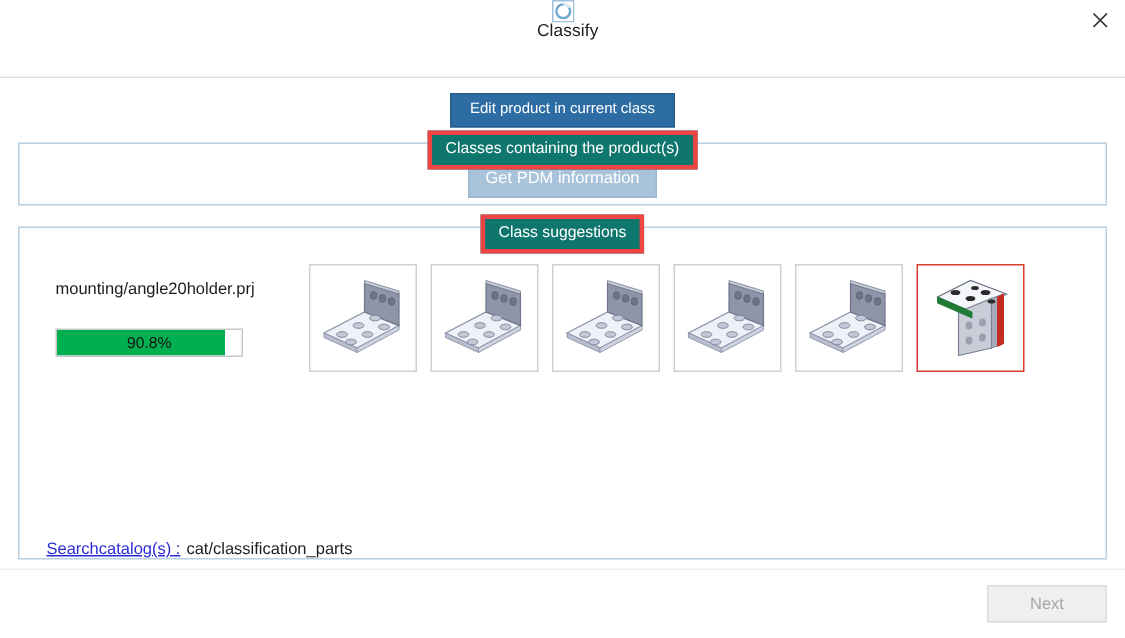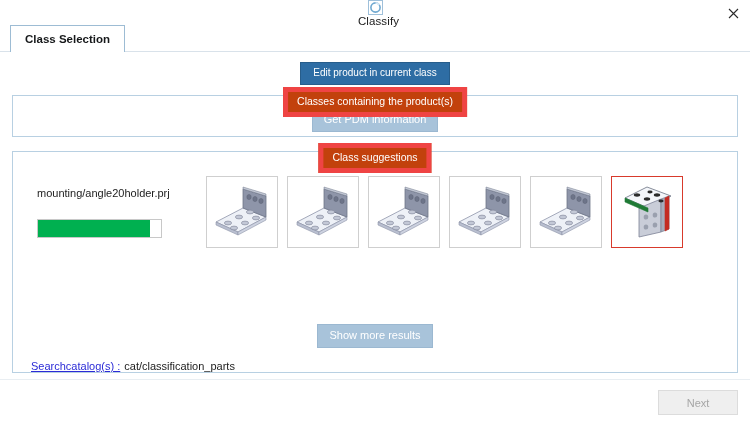--- a/index.html
+++ b/index.html
@@ -152,26 +152,26 @@
     border: 1px solid #b8d0e2;
     margin: 0 12px;
     background: #ffffff;
     box-sizing: border-box;
   }
   .group-legend {
     position: absolute;
     top: -9px;
     left: 50%;
     transform: translateX(-50%);
-    background: #c2410c;
+    background: #0f766e;
     color: #ffffff;
     font-size: 10.5px;
     line-height: 1;
     padding: 4px 9px 5px 9px;
-    border: 5px solid #ef4444;
+    border: 3px solid #ef4444;
     white-space: nowrap;
   }
 
   .gb-classes {
     height: 42px;
   }
   .gb-classes .inner {
     height: 100%;
     display: flex;
     align-items: center;
@@ -322,23 +322,20 @@
   </span>
   <span class="title-text">Classify</span>
   <span class="close-btn">
     <svg width="11" height="11" viewBox="0 0 11 11">
       <path d="M1 1 L10 10 M10 1 L1 10" stroke="#2b2b2b" stroke-width="1.1" fill="none"></path>
     </svg>
   </span>
 </div>
 
 <div class="tabstrip">
-  <div class="tab active">
-    <span>Class Selection</span>
-  </div>
 </div>
 
 <div class="page">
 
   <div class="edit-row">
     <div class="btn-primary">
       <span>Edit product in current class</span>
     </div>
   </div>
 
@@ -353,20 +350,21 @@
 
   <div class="groupbox gb-suggest">
     <div class="group-legend">Class suggestions</div>
 
     <div class="suggest-body">
 
       <div class="left-col">
         <div class="prj-name">mounting/angle20holder.prj</div>
         <div class="progress-outer">
           <div class="progress-fill" style="width: 90.8%;"></div>
+          <div class="progress-label">90.8%</div>
         </div>
       </div>
 
       <div class="thumb-row">
 
         <div class="thumb">
           <svg width="60" height="56" viewBox="0 0 60 56">
             <polygon points="4,38 26,48 54,33 31,24" fill="#eef1f7" stroke="#8d93a8" stroke-width="0.8"></polygon>
             <polygon points="4,38 26,48 26,51 4,41" fill="#b9bfd0" stroke="#8d93a8" stroke-width="0.6"></polygon>
             <polygon points="26,48 54,33 54,36 26,51" fill="#cdd2e0" stroke="#8d93a8" stroke-width="0.6"></polygon>
@@ -475,25 +473,20 @@
             <ellipse cx="29" cy="35" rx="2.3" ry="2.6" fill="#9aa0ae"></ellipse>
             <ellipse cx="38" cy="33" rx="2.3" ry="2.6" fill="#9aa0ae"></ellipse>
             <ellipse cx="29" cy="45" rx="2.3" ry="2.6" fill="#9aa0ae"></ellipse>
             <ellipse cx="38" cy="43" rx="2.3" ry="2.6" fill="#9aa0ae"></ellipse>
           </svg>
         </div>
 
       </div>
     </div>
 
-    <div class="showmore-row">
-      <div class="btn-light">
-        <span>Show more results</span>
-      </div>
-    </div>
 
     <div class="search-row">
       <span class="search-link">Searchcatalog(s) :</span>
       <span class="search-val">cat/classification_parts</span>
     </div>
   </div>
 
   <div class="footer">
     <div class="btn-next">
       <span>Next</span>

